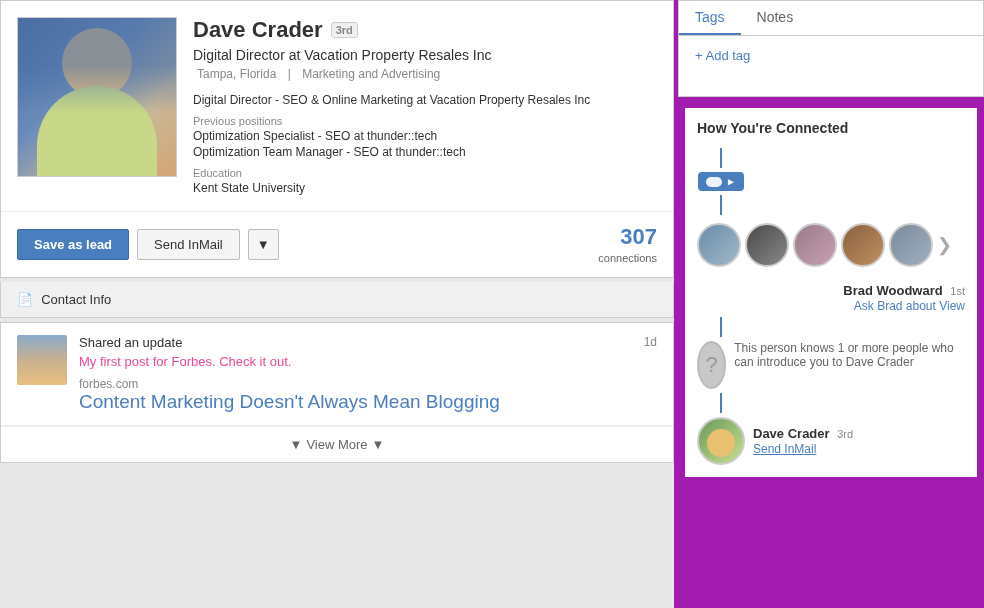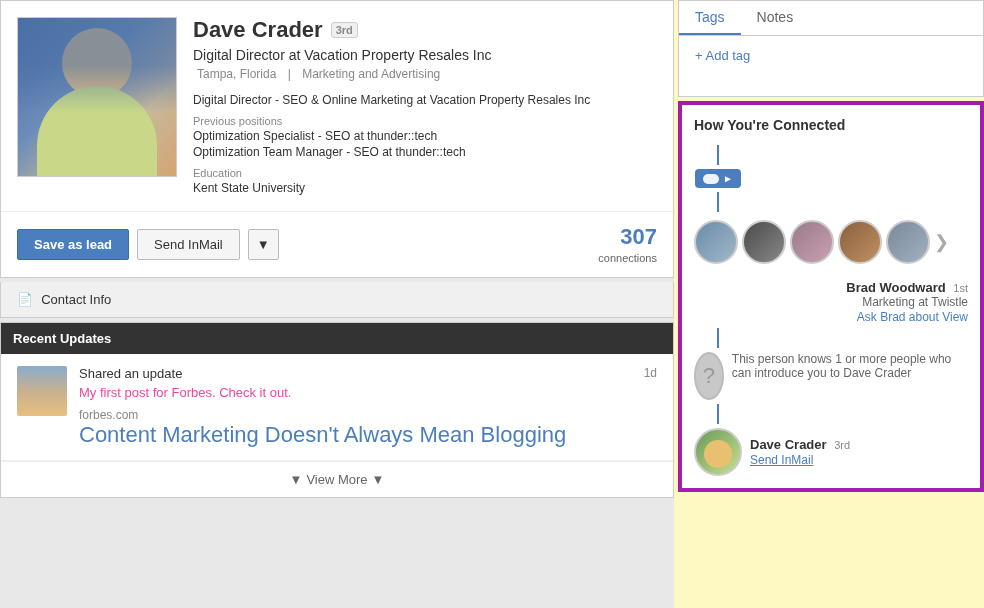--- a/index.html
+++ b/index.html
@@ -44,37 +44,37 @@
     .recent-updates-header { background: #333; color: #fff; padding: 8px 12px; font-size: 13px; font-weight: bold; }
     .update-item { display: flex; padding: 12px 16px; gap: 12px; border-bottom: 1px solid #eee; }
     .update-avatar { width: 50px; height: 50px; background: linear-gradient(135deg, #7a9aba, #c8a880); border-radius: 2px; flex-shrink: 0; overflow: hidden; }
     .update-avatar-inner { width: 100%; height: 100%; background: linear-gradient(180deg, #8aaccb 0%, #c8b090 50%, #e8c080 100%); }
     .update-content { flex: 1; }
     .update-meta { display: flex; justify-content: space-between; margin-bottom: 4px; }
     .update-action { font-size: 13px; color: #333; }
     .update-time { font-size: 12px; color: #888; }
     .update-text { font-size: 13px; color: #ec4899; margin-bottom: 8px; }
     .update-link-domain { font-size: 12px; color: #888; }
-    .update-link-title { font-size: 22px; color: #4a7ebf; text-decoration: none; display: block; }
+    .update-link-title { font-size: 19px; color: #4a7ebf; text-decoration: none; display: block; }
 
     .view-more { padding: 10px; text-align: center; border-top: 1px solid #eee; cursor: pointer; color: #666; font-size: 13px; display: flex; align-items: center; justify-content: center; gap: 4px; }
 
     
-    .right-panel { width: 310px; background: #fef9c3; padding-left: 4px; }
+    .right-panel { width: 310px; background: #a21caf; padding-left: 4px; }
 
     
     .tags-notes-card { background: #fff; border: 1px solid #ccc; margin-bottom: 4px; }
     .tabs-header { display: flex; border-bottom: 1px solid #ccc; }
     .tab { padding: 8px 16px; font-size: 14px; cursor: pointer; border-bottom: 2px solid transparent; color: #666; }
     .tab.active { color: #4a7ebf; border-bottom-color: #4a7ebf; }
     .tab-content { padding: 12px 16px; min-height: 60px; }
     .add-tag { color: #4a7ebf; cursor: pointer; font-size: 13px; display: flex; align-items: center; gap: 4px; }
 
     
-    .connected-card { background: #fff; border: 4px solid #a21caf; padding: 12px; }
+    .connected-card { background: #fff; border: 7px solid #a21caf; padding: 12px; }
     .connected-title { font-size: 14px; font-weight: bold; color: #333; margin-bottom: 12px; }
     .conn-avatar { width: 48px; height: 48px; border-radius: 50%; overflow: hidden; border: 2px solid #ccc; }
     .conn-avatar-you { background: linear-gradient(135deg, #5a7a9a, #8aaac8); }
     .conn-line { width: 2px; height: 20px; background: #4a7ebf; margin: 0 auto; }
     .conn-connector { background: #4a7ebf; border-radius: 4px; padding: 4px 8px; display: flex; align-items: center; gap: 4px; color: #fff; font-size: 12px; margin: 4px 0; }
 
     .mutual-avatars { display: flex; gap: 4px; margin: 8px 0; flex-wrap: wrap; justify-content: center; }
     .mutual-avatar { width: 44px; height: 44px; border-radius: 50%; border: 2px solid #ccc; overflow: hidden; }
     .ma1 { background: linear-gradient(135deg, #6a8caa, #a0b8c8); }
     .ma2 { background: linear-gradient(135deg, #4a4a4a, #888); }
@@ -155,21 +155,20 @@
         </div>
       </div>
     </div>
 
     <div class="contact-info-bar">
       <span class="contact-icon">📄</span>
       <span>Contact Info</span>
     </div>
 
     <div class="recent-updates">
-      <div class="recent-updates-header">Recent Updates</div>
 
       <div class="update-item">
         <div class="update-avatar">
           <div class="update-avatar-inner"></div>
         </div>
         <div class="update-content">
           <div class="update-meta">
             <span class="update-action">Shared an update</span>
             <span class="update-time">1d</span>
           </div>
@@ -228,21 +227,20 @@
           <div class="mutual-avatar ma5"></div>
         </div>
         <span class="conn-chevron">❯</span>
       </div>
 
       <div class="conn-person">
         <div>
           <span class="conn-person-name">Brad Woodward</span>
           <span class="conn-person-degree" style="font-size:11px;color:#888;margin-left:4px;">1st</span>
         </div>
-        <div class="conn-person-sub">Marketing at Twistle</div>
         <a class="conn-person-link" href="#">Ask Brad about View</a>
       </div>
 
       <div style="display:flex;align-items:center;margin:4px 0;">
         <div style="width:48px;display:flex;flex-direction:column;align-items:center;">
           <div class="conn-line"></div>
         </div>
       </div>
 
       <div style="display:flex;align-items:flex-start;gap:8px;">

